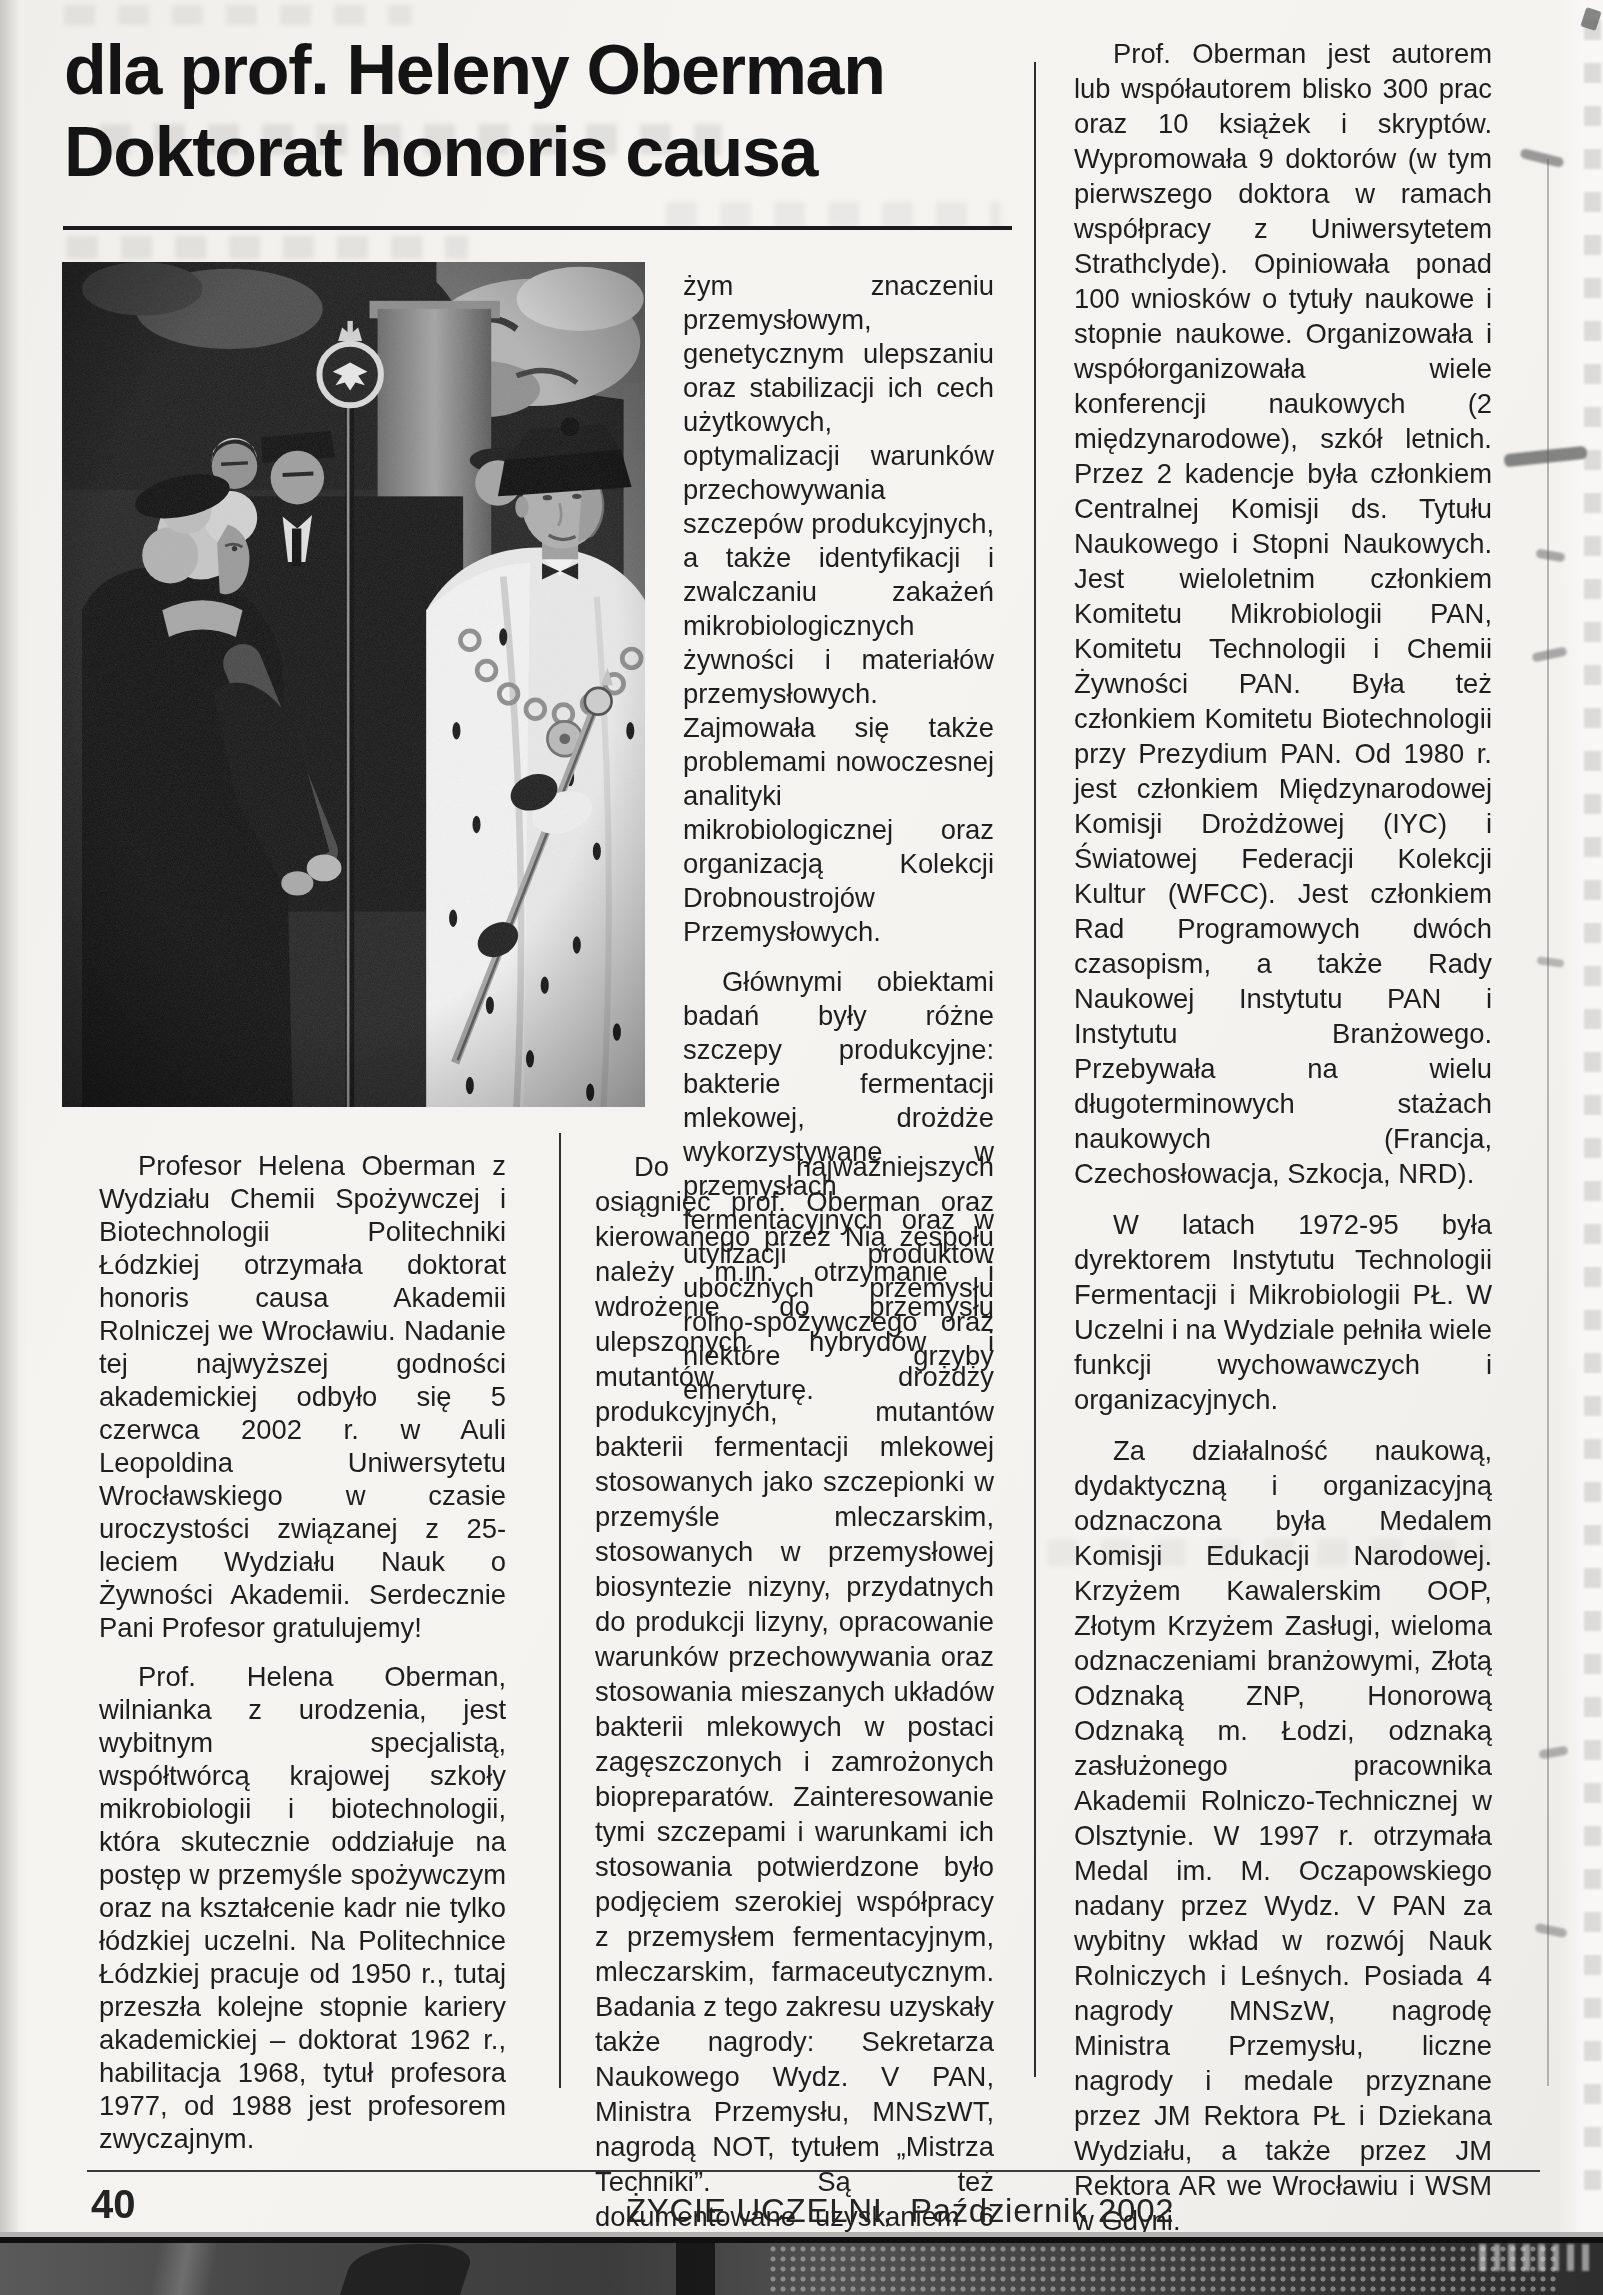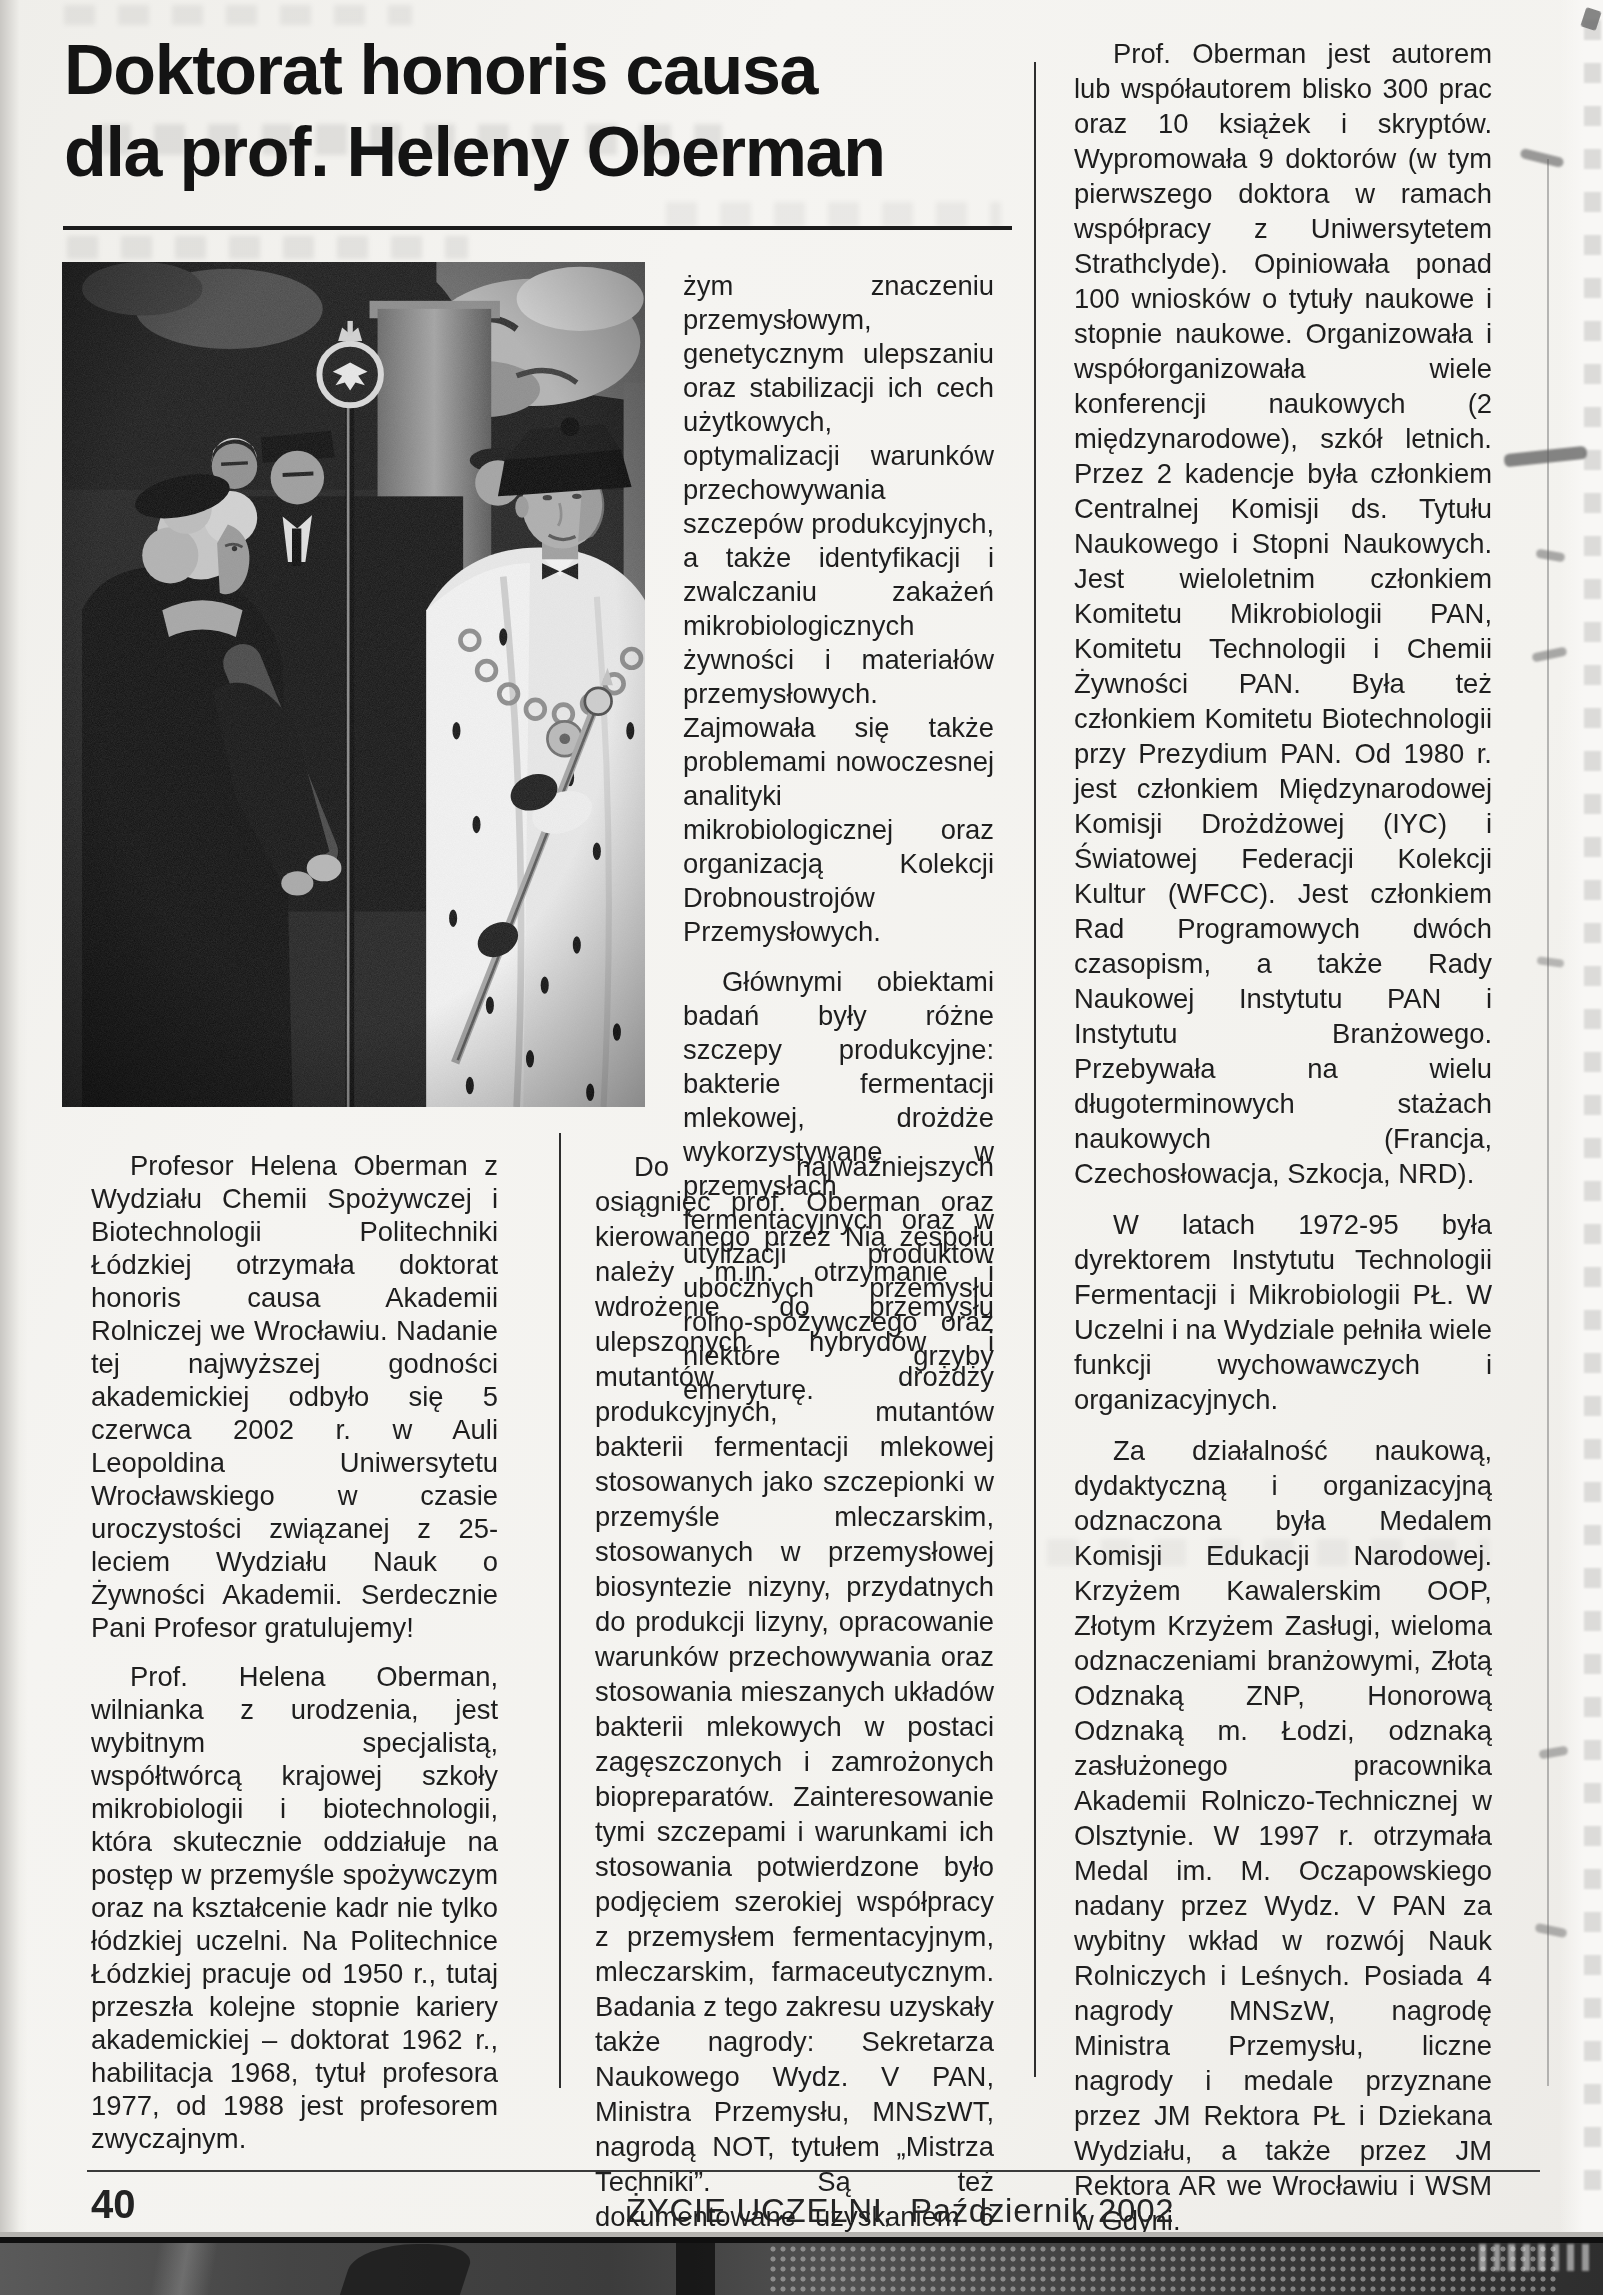--- a/index.html
+++ b/index.html
@@ -14,21 +14,21 @@
     position:absolute; left:64px; top:29px; margin:0;
     font-size:70px; line-height:82px; font-weight:700;
     letter-spacing:-1.3px; color:#141414;
   }
   .title span{display:block;}
   .title-rule{position:absolute; left:63px; top:226px; width:949px; height:4px; background:#1c1c1c;}
   
   .col{position:absolute; text-align:justify; hyphens:auto; -webkit-hyphens:auto; overflow-wrap:break-word;}
   .col p{margin:16px;}
   .col p.indent{text-indent:39px;}
-  .col-left  {left:75px;  top:1133px; width:439px; font-size:27.4px; line-height:33px;}
+  .col-left  {left:83px;  top:1133px; width:439px; font-size:27.4px; line-height:33px;}
   .col-midtop{left:667px;  top:253px;  width:343px; font-size:27.4px; line-height:34px;}
   .col-mid   {left:579px;  top:1133px; width:431px; font-size:27.4px; line-height:35px;}
   .col-right {left:1058px; top:20px;   width:450px; font-size:27.4px; line-height:35px;}
   
   .vrule{position:absolute; width:2px; background:#2e2e2e;}
   .vrule-mid  {left:559px;  top:1133px; height:955px;}
   .vrule-right{left:1034px; top:62px;   height:2015px;}
   
   .photo{position:absolute; left:62px; top:262px; width:583px; height:845px; margin:0;}
   .photo svg{display:block;}
@@ -83,22 +83,22 @@
 
 <div class="page">
 
   <div class="ghost g0"></div>
   <div class="ghost g1"></div>
   <div class="ghost g2"></div>
   <div class="ghost g4"></div>
   <div class="ghost g3"></div>
 
   <h1 class="title">
+    <span>dla prof. Heleny Oberman</span>
     <span>Doktorat honoris causa</span>
-    <span>dla prof. Heleny Oberman</span>
   </h1>
   <div class="title-rule"></div>
 
   <figure class="photo">
     <svg viewBox="0 0 872 1262" width="583" height="845" preserveAspectRatio="none">
       <defs>
         <filter id="grain" x="0" y="0" width="100%" height="100%">
           <feTurbulence type="fractalNoise" baseFrequency="0.75" numOctaves="2" result="n"></feTurbulence>
           <feColorMatrix in="n" type="matrix" values="0 0 0 0 0.55  0 0 0 0 0.55  0 0 0 0 0.55  0.5 0 0 0 0"></feColorMatrix>
         </filter>

